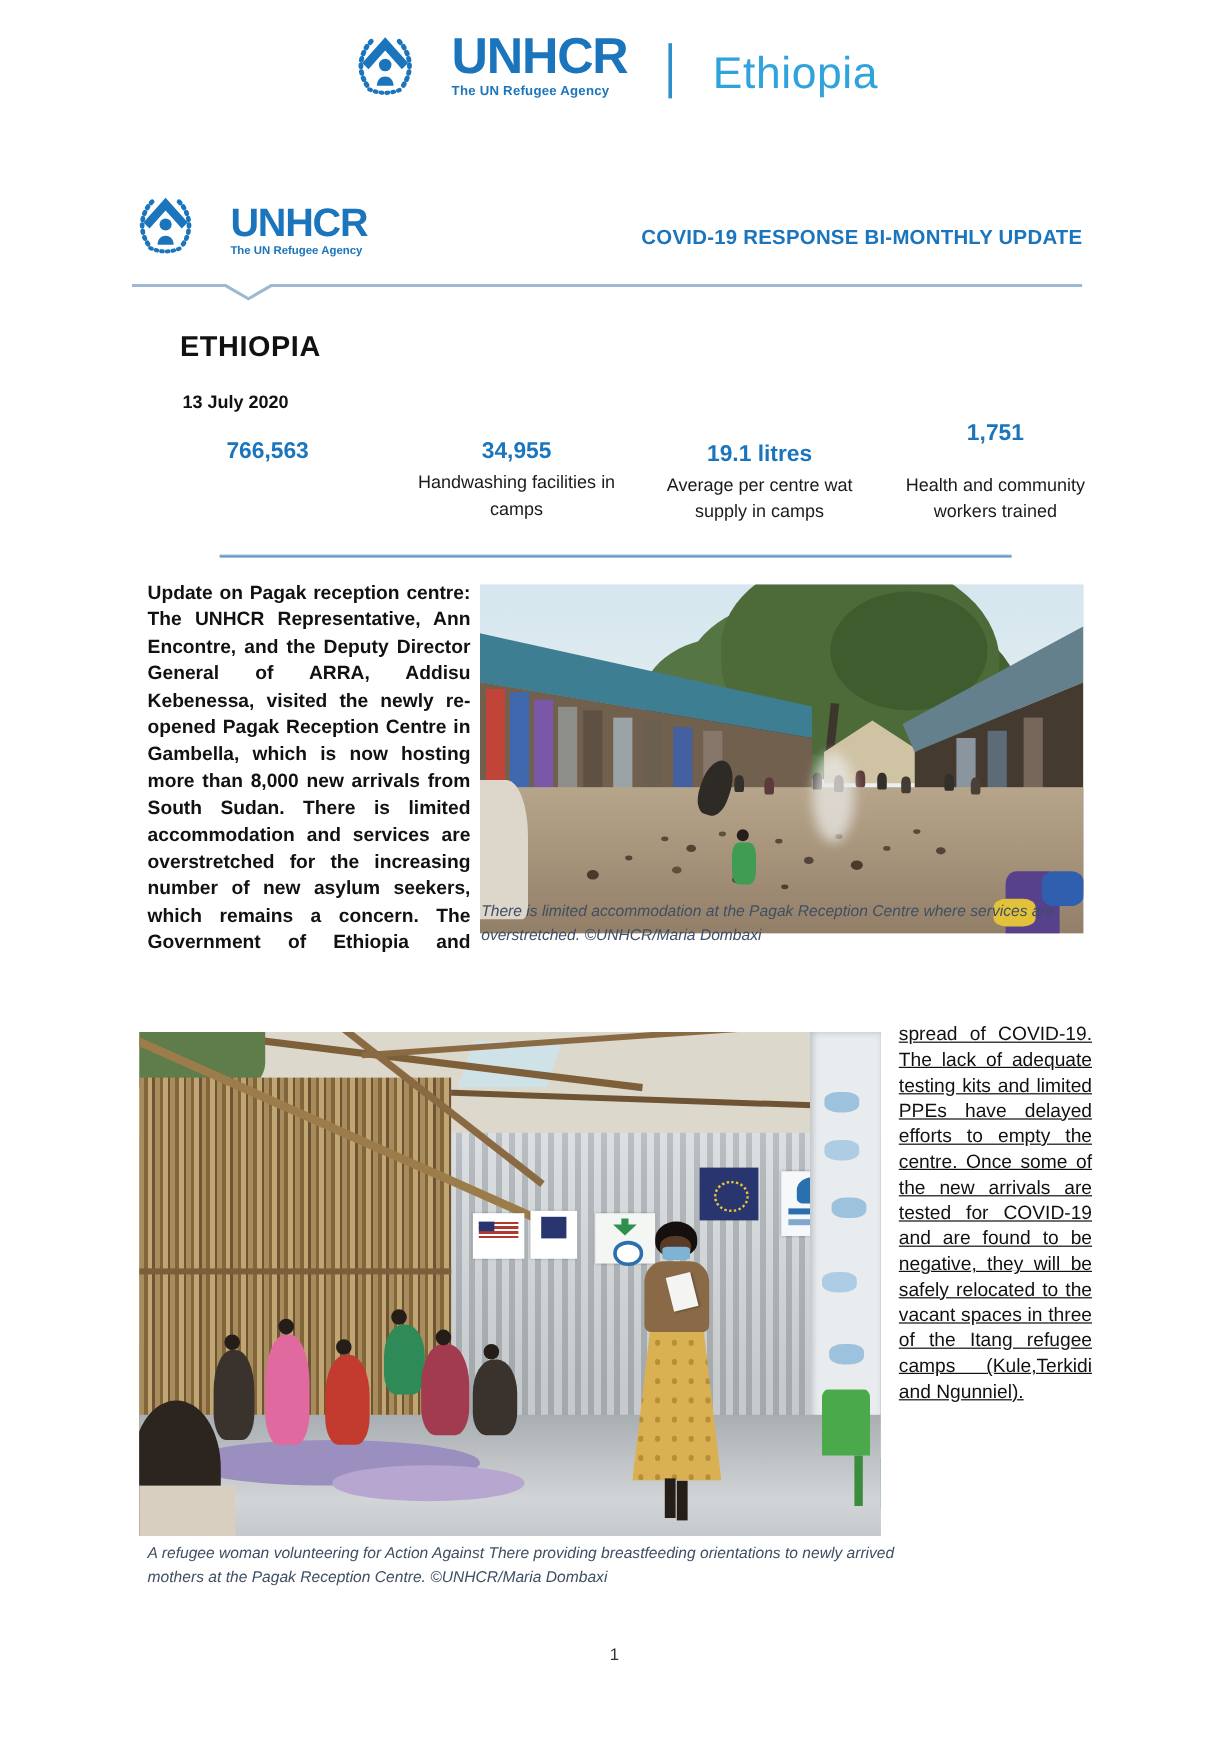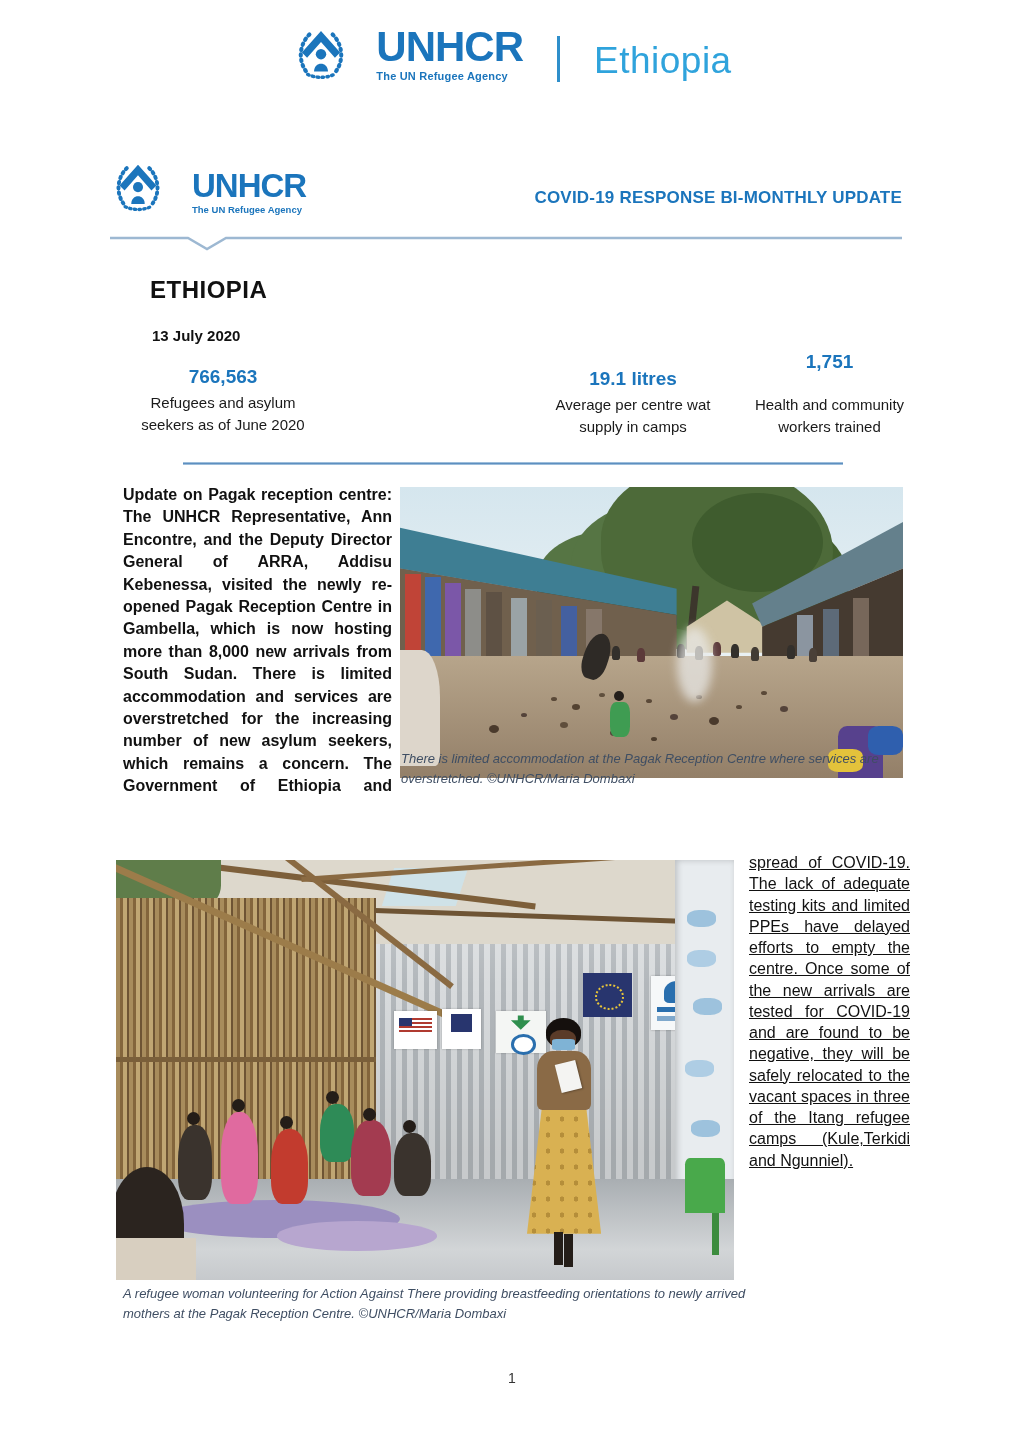--- a/index.html
+++ b/index.html
@@ -229,21 +229,24 @@
 
   <svg class="notch-divider" width="792" height="20" viewBox="0 0 792 20">
     <polyline points="0,5 78,5 97,16 116,5 792,5" fill="none" stroke="#9db8d2" stroke-width="2.5"></polyline>
   </svg>
 
   <div class="report-title">ETHIOPIA</div>
   <div class="report-date">13 July 2020</div>
 
   <div class="stat stat1">
     <div class="num">766,563</div>
-    <div class="lbl">Refugees and asylum seekers as of June 2020</div>
+  </div>
+  <div class="stat stat2">
+    <div class="num">34,955</div>
+    <div class="lbl">Handwashing facilities in camps</div>
   </div>
   <div class="stat stat3">
     <div class="num">19.1 litres</div>
     <div class="lbl">Average per centre wat supply in camps</div>
   </div>
   <div class="stat stat4">
     <div class="num">1,751</div>
     <div class="lbl">Health and community workers trained</div>
   </div>
   <div class="stats-underline"></div>

